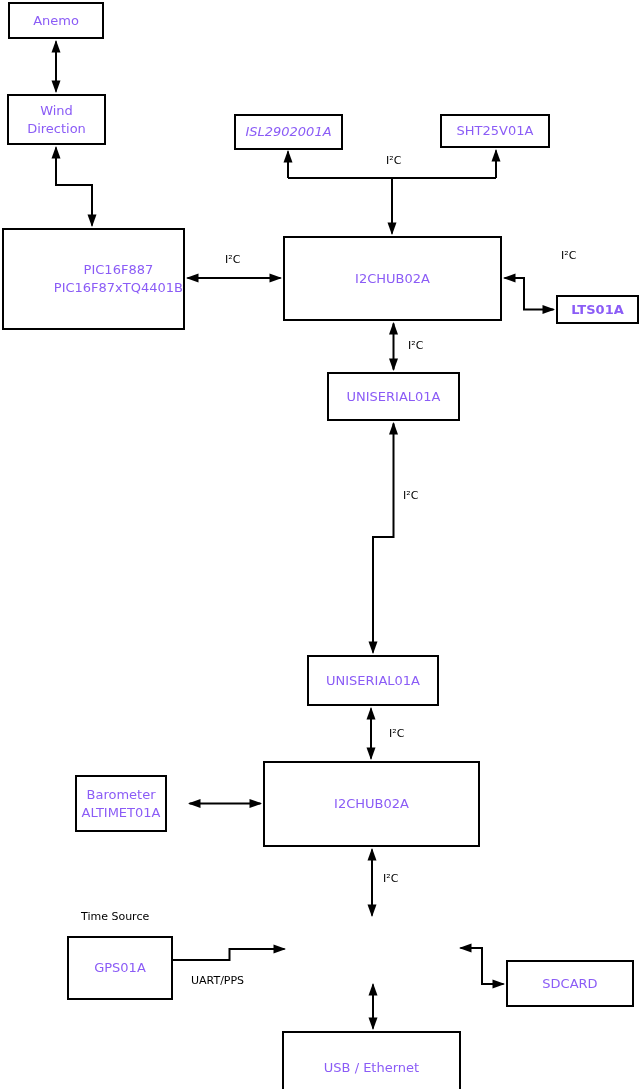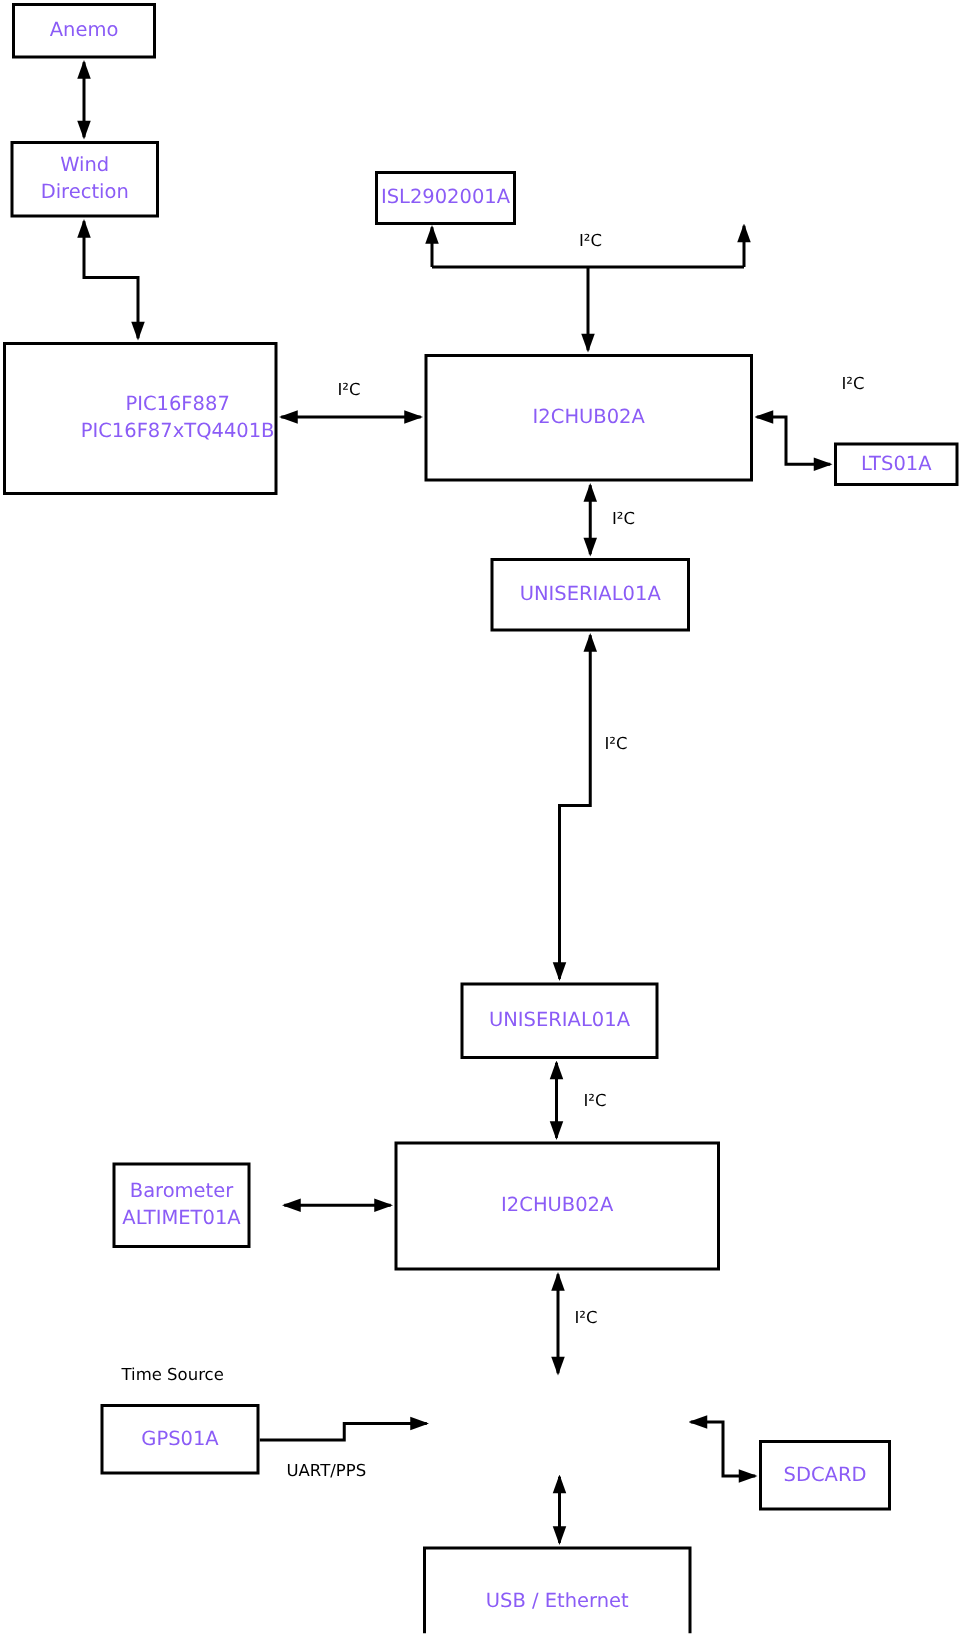--- a/index.html
+++ b/index.html
@@ -57,56 +57,59 @@
   <div class="node" style="left:7px; top:94px; width:99px; height:51px;">
     <span class="lbl">Wind
 Direction</span>
   </div>
 
   <div class="node" style="left:2px; top:228px; width:183px; height:102px;justify-content:flex-end;">
     <span class="lbl">PIC16F887
 PIC16F87xTQ4401B</span>
   </div>
 
-  <div class="node" style="left:250px; top:114px; width:94px; height:36px;">
+  <div class="node" style="left:234px; top:114px; width:109px; height:36px;font-style:italic;">
     <span class="lbl">ISL2902001A</span>
   </div>
 
+  <div class="node" style="left:440px; top:114px; width:110px; height:34px;">
+    <span class="lbl">SHT25V01A</span>
+  </div>
 
   <div class="node" style="left:283px; top:236px; width:219px; height:85px;">
     <span class="lbl">I2CHUB02A</span>
   </div>
 
-  <div class="node" style="left:556px; top:295px; width:83px; height:29px;">
+  <div class="node" style="left:556px; top:295px; width:83px; height:29px;font-weight:bold;">
     <span class="lbl">LTS01A</span>
   </div>
 
   <div class="node" style="left:327px; top:372px; width:133px; height:49px;">
     <span class="lbl">UNISERIAL01A</span>
   </div>
 
   <div class="node" style="left:307px; top:655px; width:132px; height:51px;">
     <span class="lbl">UNISERIAL01A</span>
   </div>
 
   <div class="node" style="left:263px; top:761px; width:217px; height:86px;">
     <span class="lbl">I2CHUB02A</span>
   </div>
 
   <div class="node" style="left:75px; top:775px; width:92px; height:57px;">
     <span class="lbl">Barometer
 ALTIMET01A</span>
   </div>
 
-  <div class="node" style="left:67px; top:936px; width:106px; height:47px;">
+  <div class="node" style="left:67px; top:936px; width:106px; height:64px;">
     <span class="lbl">GPS01A</span>
   </div>
 
 
-  <div class="node" style="left:506px; top:960px; width:88px; height:47px;">
+  <div class="node" style="left:506px; top:960px; width:128px; height:47px;">
     <span class="lbl">SDCARD</span>
   </div>
 
   <div class="node" style="left:282px; top:1031px; width:179px; height:73px;">
     <span class="lbl">USB / Ethernet</span>
   </div>
 
   <span class="elabel" style="left:386px; top:153px;">I²C</span>
 
   <span class="elabel" style="left:225px; top:252px;">I²C</span>

